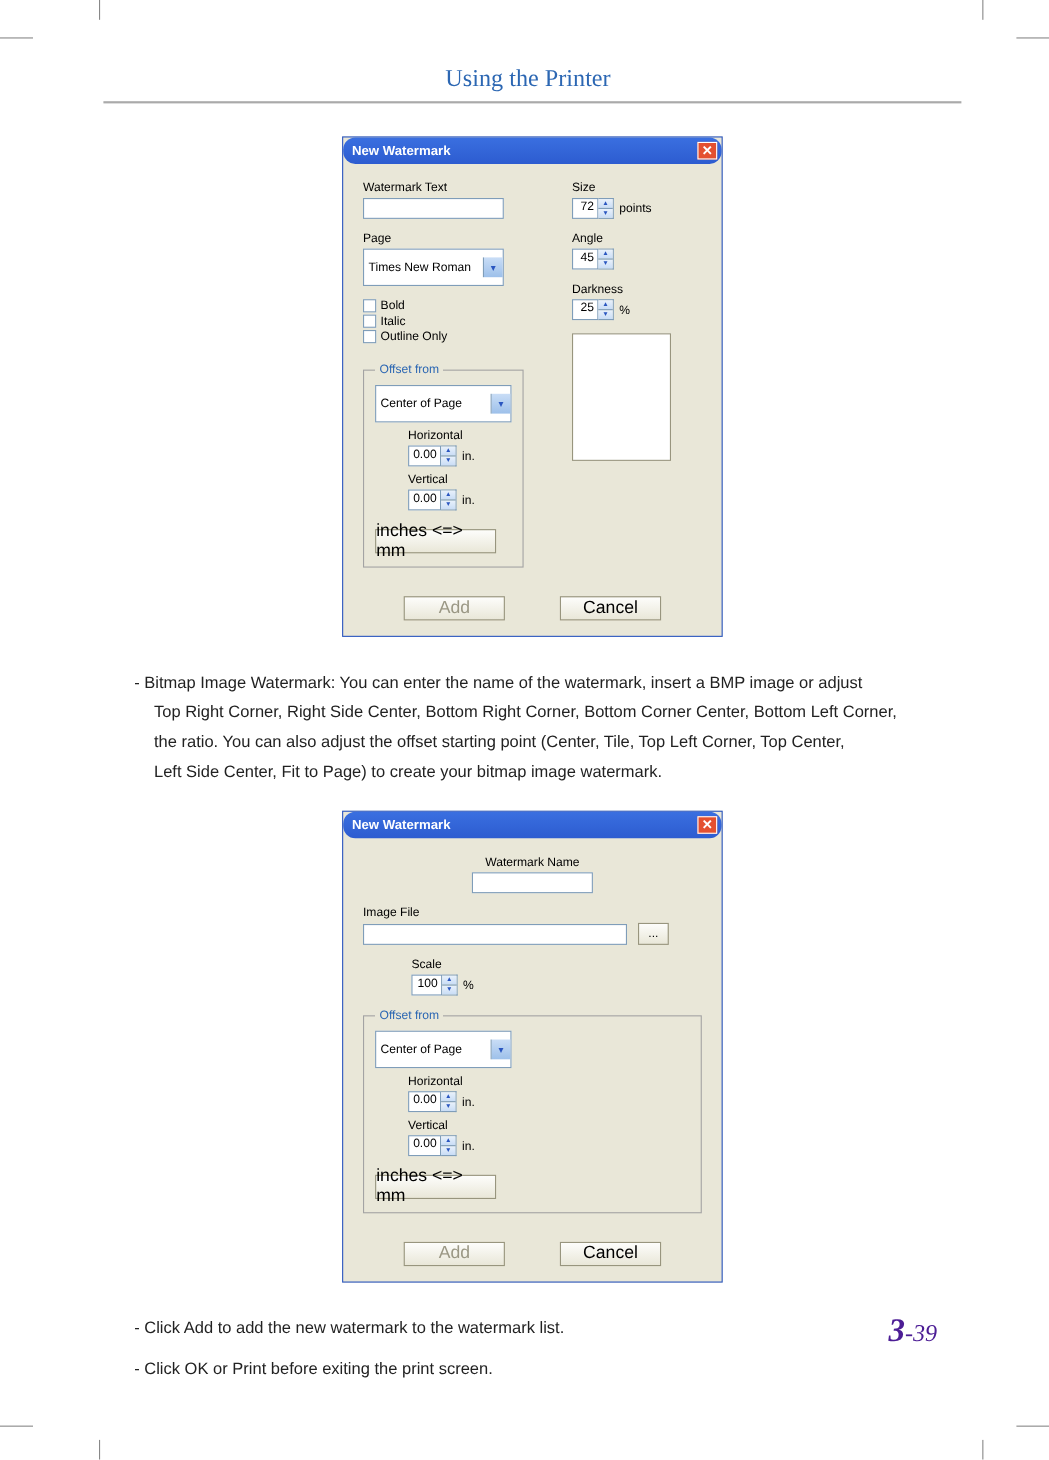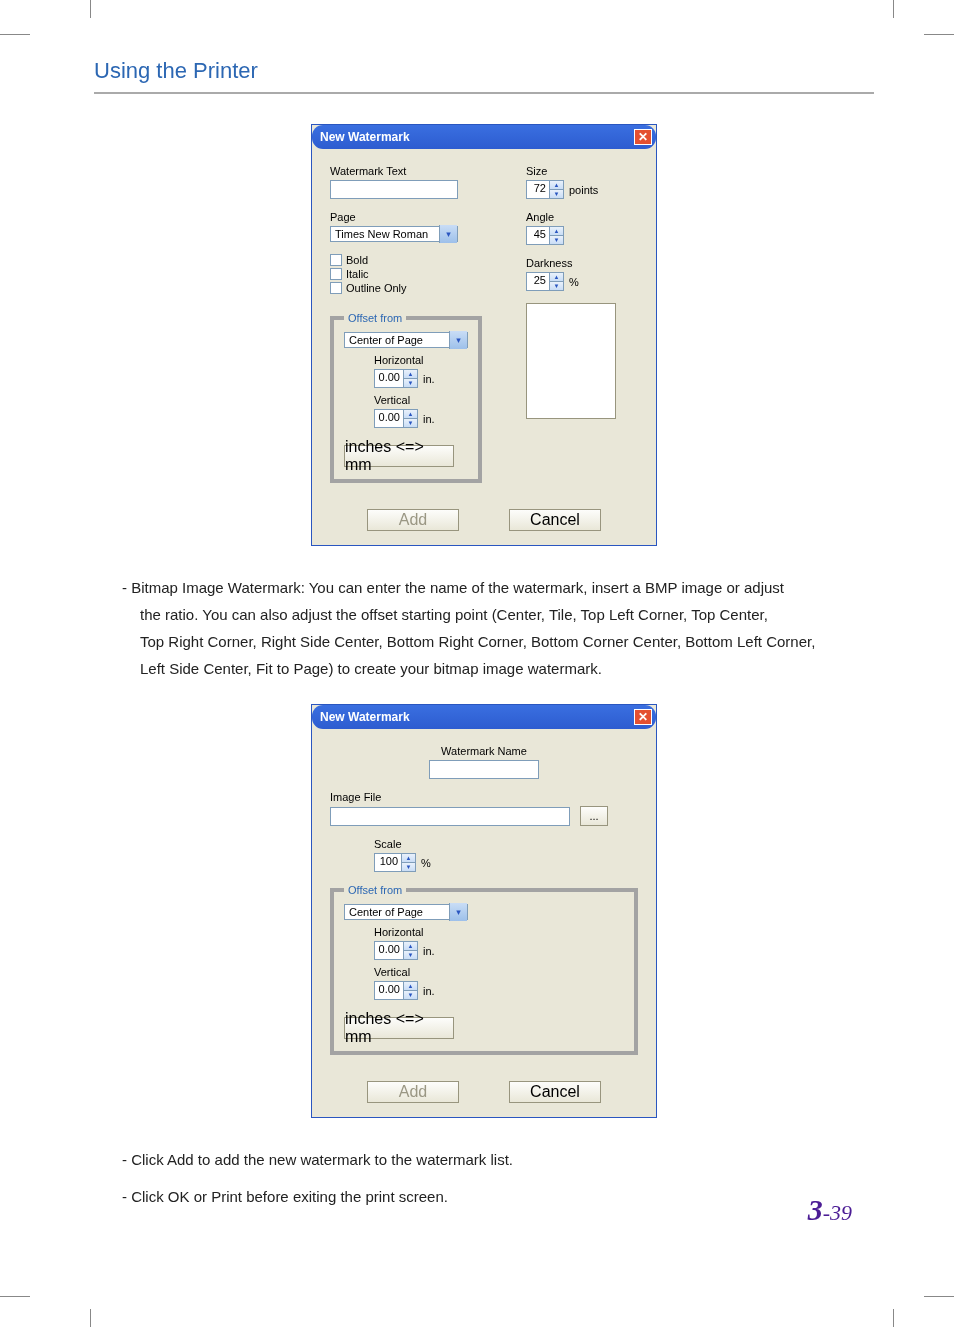--- a/index.html
+++ b/index.html
@@ -21,23 +21,23 @@
   .crop-br-h { bottom: 30px; right: 0; width: 30px; height: 1px; }
   .crop-br-v { bottom: 0; right: 60px; width: 1px; height: 18px; }
 
   .page {
     position: absolute;
     left: 94px;
     top: 40px;
     width: 780px;
   }
   .header-title {
-    text-align: left;
+    text-align: center;
     color: #2c67b3;
-    font-family: Liberation Sans, sans-serif;
+    font-family: Liberation Serif, serif;
     font-size: 22px;
     padding-right: 8px;
     padding-top: 18px;
     padding-bottom: 8px;
   }
   .header-rule {
     border: none;
     border-top: 2px solid #aaa;
     margin: 0 0 30px 0;
   }
@@ -86,21 +86,21 @@
     width: 128px;
     height: 19px;
     border: 1px solid #7f9db9;
     background: #fff;
     padding: 0 3px;
     font-size: 11px;
   }
   .wide-input { width: 240px; }
   .select {
     width: 128px;
-    height: 16px;
+    height: 34px;
     border: 1px solid #7f9db9;
     background: #fff;
     display: flex;
     align-items: center;
     justify-content: space-between;
     padding-left: 4px;
   }
   .select-arrow {
     width: 18px;
     height: 18px;
@@ -145,21 +145,21 @@
     line-height: 1;
     display: flex;
     align-items: center;
     justify-content: center;
     color: #2a56c0;
     cursor: pointer;
   }
   .sp-b + .sp-b { border-top: 1px solid #7f9db9; }
 
   fieldset.offset {
-    border: 4px solid #a3a3a3;
+    border: 1px solid #a3a3a3;
     padding: 8px 10px 12px 10px;
     margin: 0;
   }
   fieldset.offset legend {
     color: #2c67b3;
     font-size: 11px;
     padding: 0 4px;
   }
   .indented { padding-left: 30px; margin-top: 6px; }
   .indented .lbl { text-align: left; }
@@ -342,22 +342,22 @@
       </div>
       <div class="btn-row">
         <span class="btn disabled">Add</span>
         <span class="btn">Cancel</span>
       </div>
     </div>
   </div>
 
   <div class="body-text">
     <div>-  Bitmap Image Watermark: You can enter the name of the watermark, insert a BMP image or adjust</div>
+    <div style="padding-left:18px;">Top Right Corner, Right Side Center, Bottom Right Corner, Bottom Corner Center, Bottom Left Corner,</div>
     <div style="padding-left:18px;">the ratio. You can also adjust the offset starting point (Center, Tile, Top Left Corner, Top Center,</div>
-    <div style="padding-left:18px;">Top Right Corner, Right Side Center, Bottom Right Corner, Bottom Corner Center, Bottom Left Corner,</div>
     <div style="padding-left:18px;">Left Side Center, Fit to Page) to create your bitmap image watermark.</div>
   </div>
 
   <div class="dialog">
     <div class="titlebar">
       <span>New Watermark</span>
       <span class="close-btn">✕</span>
     </div>
     <div class="dialog-body">
       <div class="center-block row">

